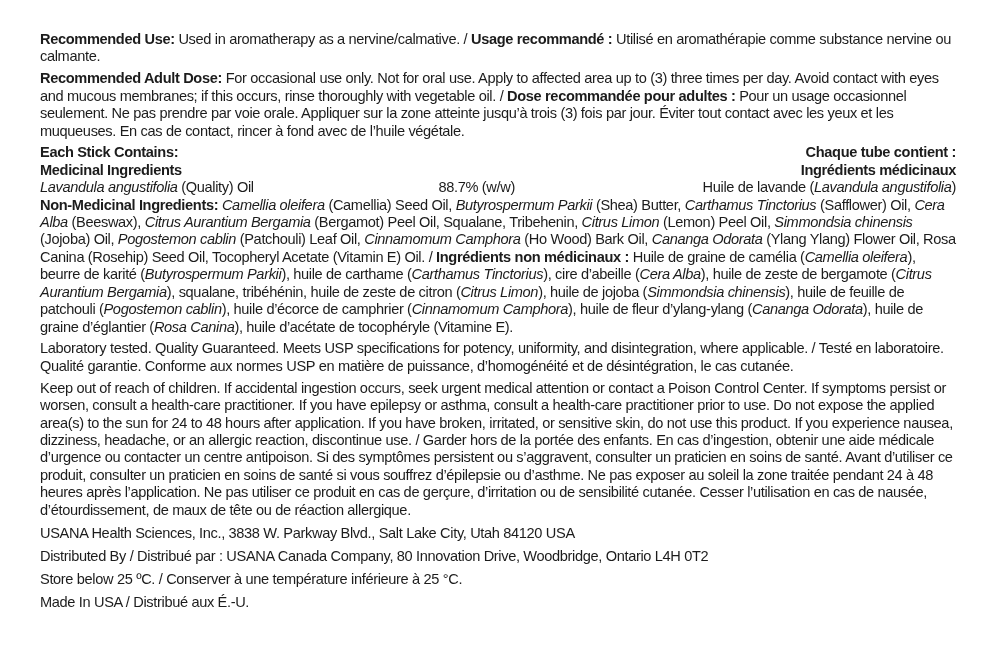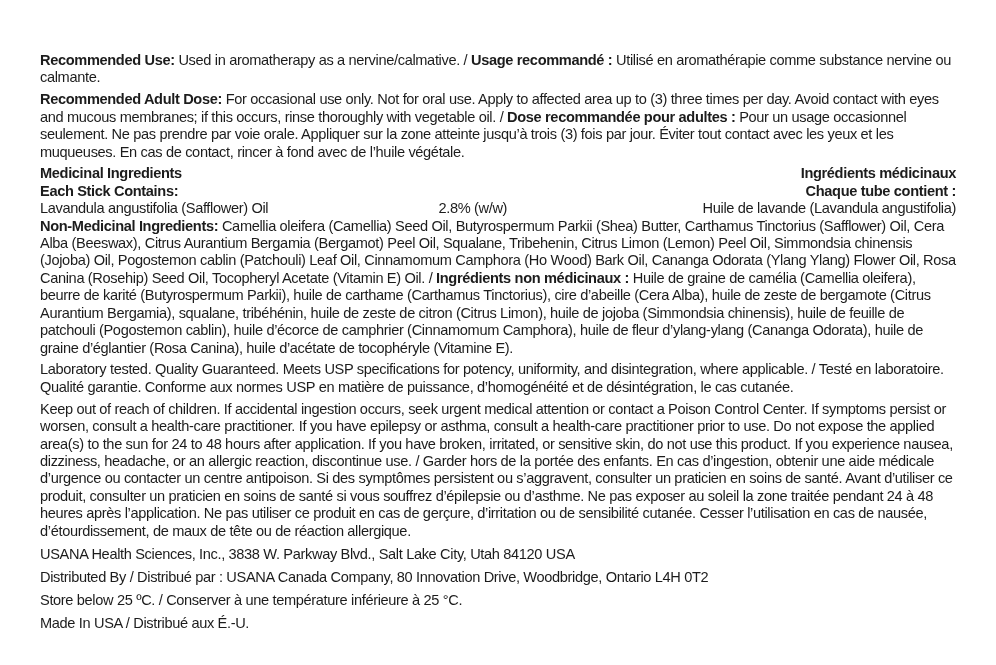--- a/index.html
+++ b/index.html
@@ -5,58 +5,58 @@
   html,body{margin:0;padding:0;background:#ffffff;}
   body{
     width:996px;height:665px;overflow:hidden;
     font-family:"Liberation Sans","DejaVu Sans",sans-serif;
     color:#1c1c1c;
     -webkit-font-smoothing:antialiased;
   }
   .page{
     box-sizing:border-box;
     width:996px;height:665px;
-    padding:52px 40px 0 40px;
+    padding:31px 40px 0 40px;
     font-size:14.6px;
     line-height:17.4px;
     letter-spacing:-0.35px;
   }
   .para{margin:0 0 4.5px 0;}
   .b{font-weight:700;}
-  .i{}
+  .i{font-style:italic;}
   .dual-line{display:flex;justify-content:space-between;font-weight:700;}
   .triple-line{display:flex;}
   .triple-line .col-left{width:43.5%;}
   .triple-line .col-mid{flex:1;text-align:left;}
   .triple-line .col-right{text-align:left;white-space:nowrap;}
   .footer-line{margin:0 0 5.6px 0;}
   .footer-block{margin-top:6px;}
 </style>
 </head>
 <body>
 
 <div class="page">
 
   <p class="para"><span class="b">Recommended Use:</span><span> Used in aromatherapy as a nervine/calmative. / </span><span class="b">Usage recommandé :</span><span> Utilisé en aromathérapie comme substance nervine ou calmante.</span></p>
 
   <p class="para"><span class="b">Recommended Adult Dose:</span><span> For occasional use only. Not for oral use. Apply to affected area up to (3) three times per day. Avoid contact with eyes and mucous membranes; if this occurs, rinse thoroughly with vegetable oil. / </span><span class="b">Dose recommandée pour adultes :</span><span> Pour un usage occasionnel seulement. Ne pas prendre par voie orale. Appliquer sur la zone atteinte jusqu’à trois (3) fois par jour. Éviter tout contact avec les yeux et les muqueuses. En cas de contact, rincer à fond avec de l’huile végétale.</span></p>
 
   <div class="dual-line">
+    <span>Each Stick Contains:</span>
+    <span>Chaque tube contient :</span>
+  </div>
+
+  <div class="dual-line">
     <span>Medicinal Ingredients</span>
     <span>Ingrédients médicinaux</span>
   </div>
 
-  <div class="dual-line">
-    <span>Each Stick Contains:</span>
-    <span>Chaque tube contient :</span>
-  </div>
-
   <div class="triple-line">
-    <span class="col-left"><span class="i">Lavandula angustifolia</span><span> (Safflower) Oil</span></span>
-    <span class="col-mid">2.8% (w/w)</span>
+    <span class="col-left"><span class="i">Lavandula angustifolia</span><span> (Quality) Oil</span></span>
+    <span class="col-mid">88.7% (w/w)</span>
     <span class="col-right"><span>Huile de lavande (</span><span class="i">Lavandula angustifolia</span><span>)</span></span>
   </div>
 
   <p class="para"><span class="b">Non-Medicinal Ingredients:</span><span> </span><span class="i">Camellia oleifera</span><span> (Camellia) Seed Oil, </span><span class="i">Butyrospermum Parkii</span><span> (Shea) Butter, </span><span class="i">Carthamus Tinctorius</span><span> (Safflower) Oil, </span><span class="i">Cera Alba</span><span> (Beeswax), </span><span class="i">Citrus Aurantium Bergamia</span><span> (Bergamot) Peel Oil, Squalane, Tribehenin, </span><span class="i">Citrus Limon</span><span> (Lemon) Peel Oil, </span><span class="i">Simmondsia chinensis</span><span> (Jojoba) Oil, </span><span class="i">Pogostemon cablin</span><span> (Patchouli) Leaf Oil, </span><span class="i">Cinnamomum Camphora</span><span> (Ho Wood) Bark Oil, </span><span class="i">Cananga Odorata</span><span> (Ylang Ylang) Flower Oil, Rosa Canina (Rosehip) Seed Oil, Tocopheryl Acetate (Vitamin E) Oil. / </span><span class="b">Ingrédients non médicinaux :</span><span> Huile de graine de camélia (</span><span class="i">Camellia oleifera</span><span>), beurre de karité (</span><span class="i">Butyrospermum Parkii</span><span>), huile de carthame (</span><span class="i">Carthamus Tinctorius</span><span>), cire d’abeille (</span><span class="i">Cera Alba</span><span>), huile de zeste de bergamote (</span><span class="i">Citrus Aurantium Bergamia</span><span>), squalane, tribéhénin, huile de zeste de citron (</span><span class="i">Citrus Limon</span><span>), huile de jojoba (</span><span class="i">Simmondsia chinensis</span><span>), huile de feuille de patchouli (</span><span class="i">Pogostemon cablin</span><span>), huile d’écorce de camphrier (</span><span class="i">Cinnamomum Camphora</span><span>), huile de fleur d’ylang-ylang (</span><span class="i">Cananga Odorata</span><span>), huile de graine d’églantier (</span><span class="i">Rosa Canina</span><span>), huile d’acétate de tocophéryle (Vitamine E).</span></p>
 
   <p class="para">Laboratory tested. Quality Guaranteed. Meets USP specifications for potency, uniformity, and disintegration, where applicable. / Testé en laboratoire. Qualité garantie. Conforme aux normes USP en matière de puissance, d’homogénéité et de désintégration, le cas cutanée.</p>
 
   <p class="para">Keep out of reach of children. If accidental ingestion occurs, seek urgent medical attention or contact a Poison Control Center. If symptoms persist or worsen, consult a health-care practitioner. If you have epilepsy or asthma, consult a health-care practitioner prior to use. Do not expose the applied area(s) to the sun for 24 to 48 hours after application. If you have broken, irritated, or sensitive skin, do not use this product. If you experience nausea, dizziness, headache, or an allergic reaction, discontinue use. / Garder hors de la portée des enfants. En cas d’ingestion, obtenir une aide médicale d’urgence ou contacter un centre antipoison. Si des symptômes persistent ou s’aggravent, consulter un praticien en soins de santé. Avant d’utiliser ce produit, consulter un praticien en soins de santé si vous souffrez d’épilepsie ou d’asthme. Ne pas exposer au soleil la zone traitée pendant 24 à 48 heures après l’application. Ne pas utiliser ce produit en cas de gerçure, d’irritation ou de sensibilité cutanée. Cesser l’utilisation en cas de nausée, d’étourdissement, de maux de tête ou de réaction allergique.</p>
 
   <div class="footer-block">

